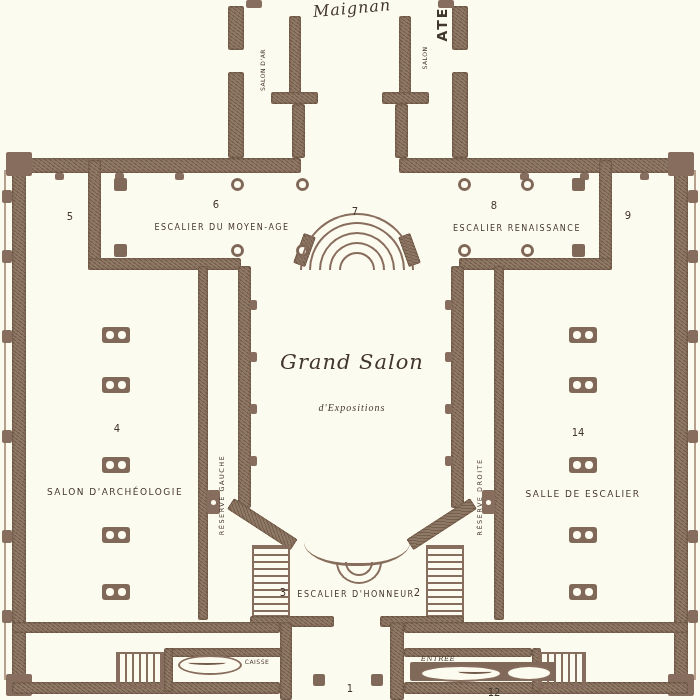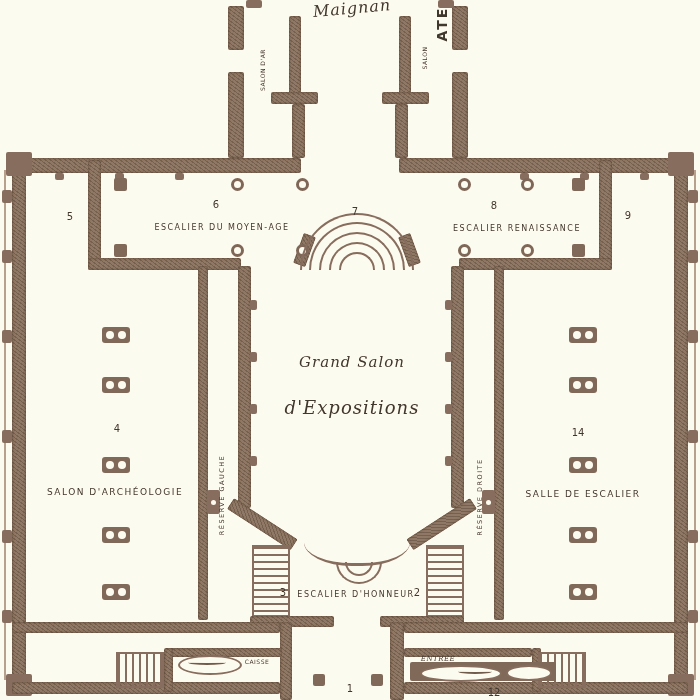--- a/index.html
+++ b/index.html
@@ -191,22 +191,22 @@
   <div class="txt num" style="left:117px;top:428px;">4</div>
   <div class="txt num" style="left:578px;top:432px;">14</div>
   <div class="txt num" style="left:283px;top:592px;">3</div>
   <div class="txt num" style="left:417px;top:592px;">2</div>
   <div class="txt num" style="left:350px;top:688px;">1</div>
   <div class="txt num" style="left:494px;top:692px;">12</div>
 
   <div class="txt" style="left:222px;top:227px;font-size:8px;">ESCALIER DU MOYEN-AGE</div>
   <div class="txt" style="left:517px;top:228px;font-size:8px;">ESCALIER RENAISSANCE</div>
 
-  <div class="txt script" style="left:352px;top:362px;font-size:15px;text-align:center;">Grand Salon</div>
-  <div class="txt script" style="left:352px;top:407px;font-size:18px;">d'Expositions</div>
+  <div class="txt script" style="left:352px;top:362px;font-size:21px;text-align:center;">Grand Salon</div>
+  <div class="txt script" style="left:352px;top:407px;font-size:10px;font-family:Liberation Serif, serif;">d'Expositions</div>
 
   <div class="txt" style="left:115px;top:492px;font-size:9px;">SALON D'ARCHÉOLOGIE</div>
   <div class="txt" style="left:583px;top:494px;font-size:9px;">SALLE DE ESCALIER</div>
 
   <div class="txt vtxt" style="left:222px;top:495px;font-size:6.5px;">RÉSERVE GAUCHE</div>
   <div class="txt vtxt" style="left:480px;top:497px;font-size:6.5px;">RÉSERVE DROITE</div>
 
   <div class="txt" style="left:356px;top:594px;font-size:8px;">ESCALIER D'HONNEUR</div>
 
   <div class="txt tiny" style="left:257px;top:661px;">CAISSE</div>

